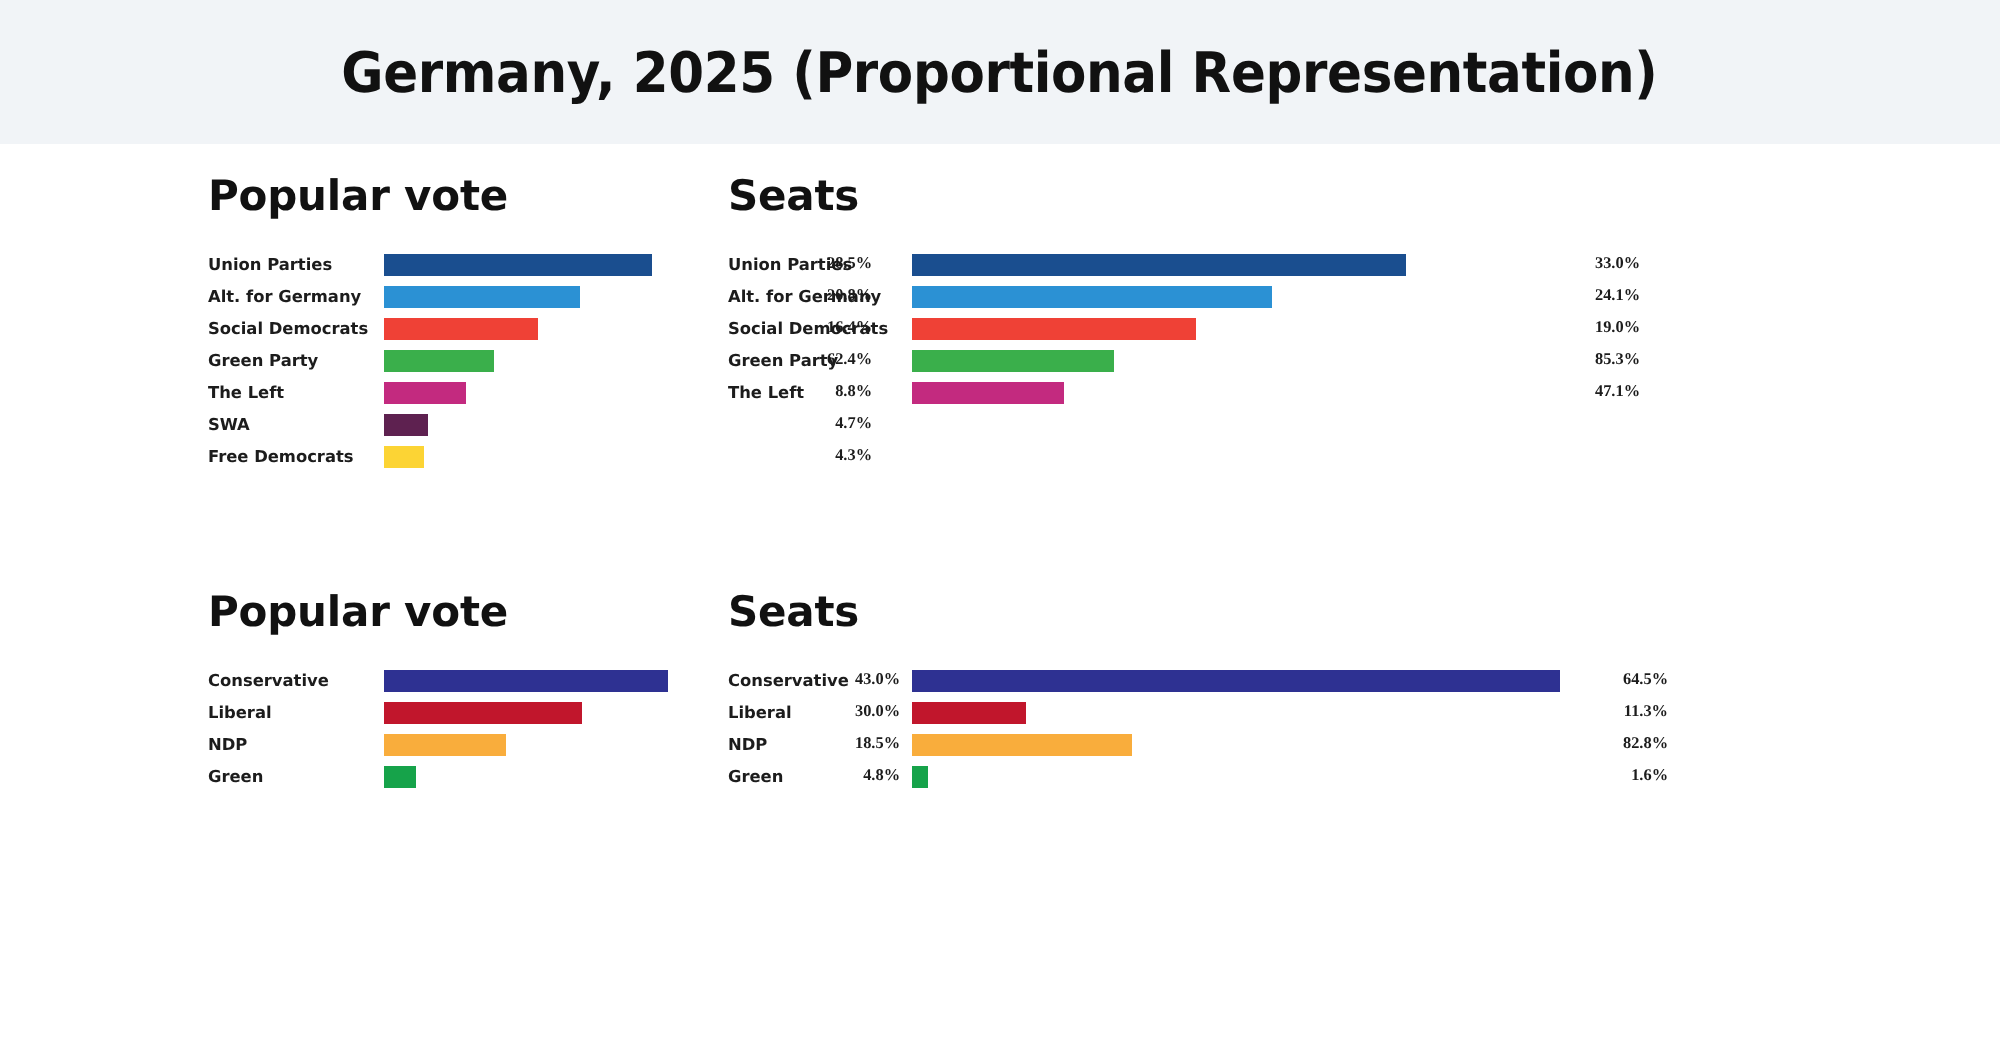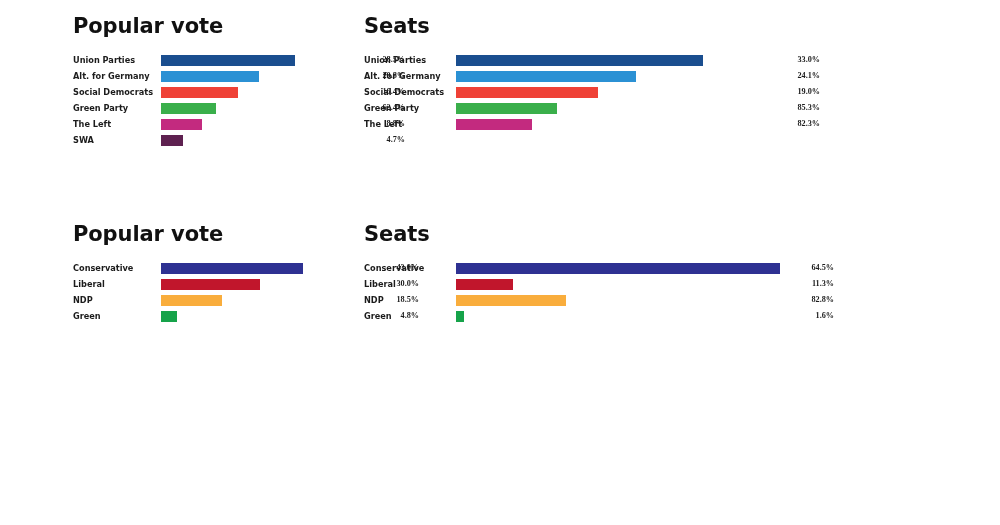--- a/index.html
+++ b/index.html
@@ -47,21 +47,21 @@
     background: #ffffff;
     box-sizing: border-box;
   }
   .panels {
     display: flex;
     flex-direction: row;
   }
   .panel {
     box-sizing: border-box;
   }
-  .panel-popular { width: 356px; padding-left: 73px; }
+  .panel-popular { width: 356px; padding-left: 104px; }
   .panel-seats   { width: 560px; padding-left: 8px; }
 
   .panel-title {
     font-family: "DejaVu Sans", sans-serif;
     font-weight: bold;
     font-size: 21px;
     color: #111111;
     margin: 0 0 14px 0;
     letter-spacing: -0.1px;
   }
@@ -131,20 +131,23 @@
     font-weight: bold;
     color: #2a2a2a;
     white-space: nowrap;
   }
 </style>
 </head>
 <body>
 
 <div class="page">
 
+  <div class="banner" style="height:72px;">
+    <div class="banner-title">Germany, 2025 (Proportional Representation)</div>
+  </div>
 
   <div class="section-body de" style="height:208px; padding-top:14px;">
     <div class="panels">
 
       <div class="panel panel-popular">
         <div class="panel-title">Popular vote</div>
         <div class="bars">
             <div class="bar-row">
               <div class="bar-label">Union Parties</div>
               <div class="bar-track">
@@ -180,20 +183,27 @@
               </div>
               <div class="bar-value">8.8%</div>
             </div>
             <div class="bar-row">
               <div class="bar-label">SWA</div>
               <div class="bar-track">
                 <div class="bar-fill" style="background: rgb(94, 33, 80); width: 22.1571px;"></div>
               </div>
               <div class="bar-value">4.7%</div>
             </div>
+            <div class="bar-row">
+              <div class="bar-label">Free Democrats</div>
+              <div class="bar-track">
+                <div class="bar-fill" style="background: rgb(252, 212, 52); width: 20.2714px;"></div>
+              </div>
+              <div class="bar-value">4.3%</div>
+            </div>
           </div>
       </div>
 
       <div class="panel panel-seats">
         <div class="panel-title">Seats</div>
         <div class="bars">
             <div class="bar-row">
               <div class="bar-label">Union Parties</div>
               <div class="bar-track">
                 <div class="bar-fill" style="background: rgb(26, 78, 143); width: 246.714px;"></div>
@@ -219,21 +229,21 @@
               <div class="bar-track">
                 <div class="bar-fill" style="background: rgb(58, 175, 75); width: 100.929px;"></div>
               </div>
               <div class="bar-value">85.3%</div>
             </div>
             <div class="bar-row">
               <div class="bar-label">The Left</div>
               <div class="bar-track">
                 <div class="bar-fill" style="background: rgb(195, 42, 127); width: 76.2571px;"></div>
               </div>
-              <div class="bar-value">82.3%</div>
+              <div class="bar-value">47.1%</div>
             </div>
           </div>
       </div>
 
     </div>
   </div>
 
 
   <div class="section-body on" style="height:180px; padding-top:14px;">
     <div class="panels">

